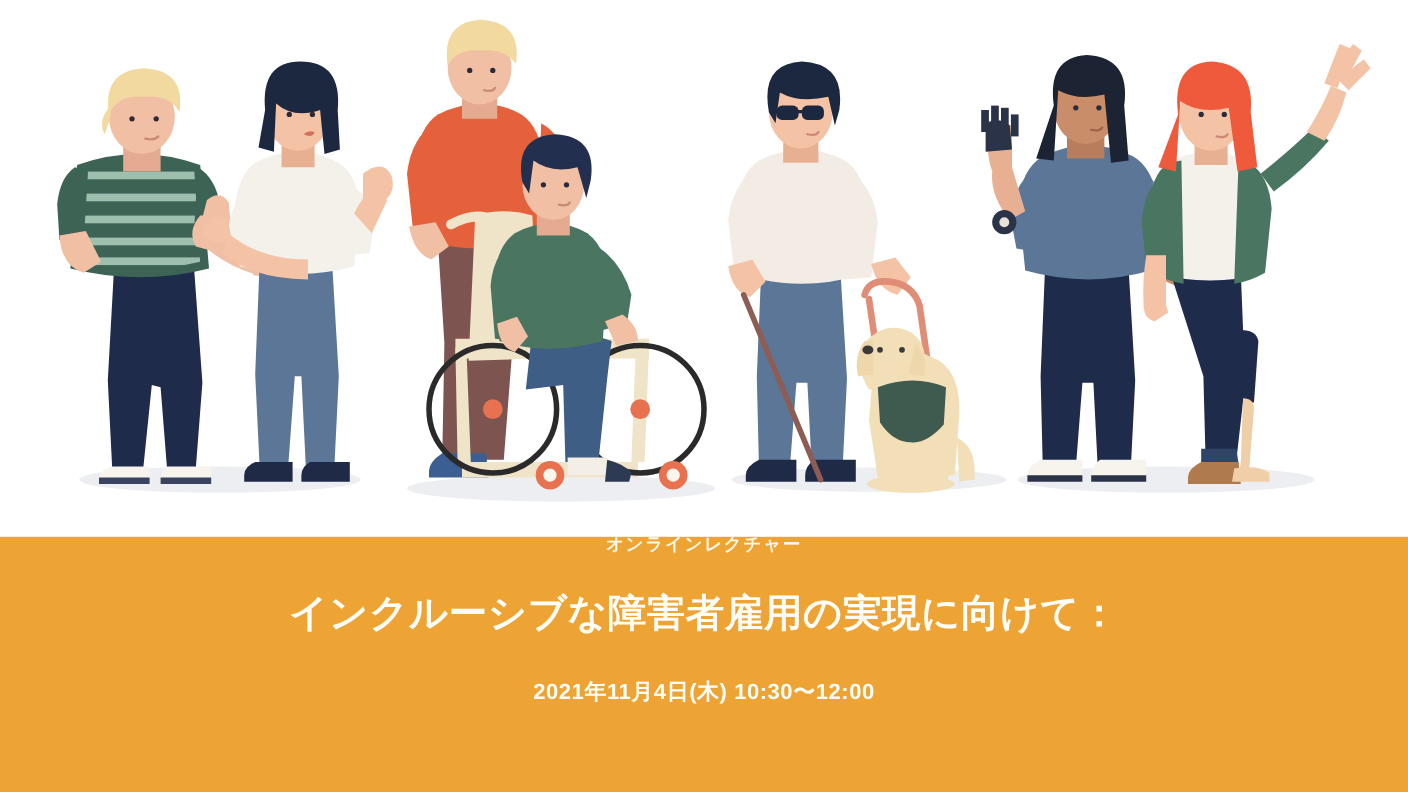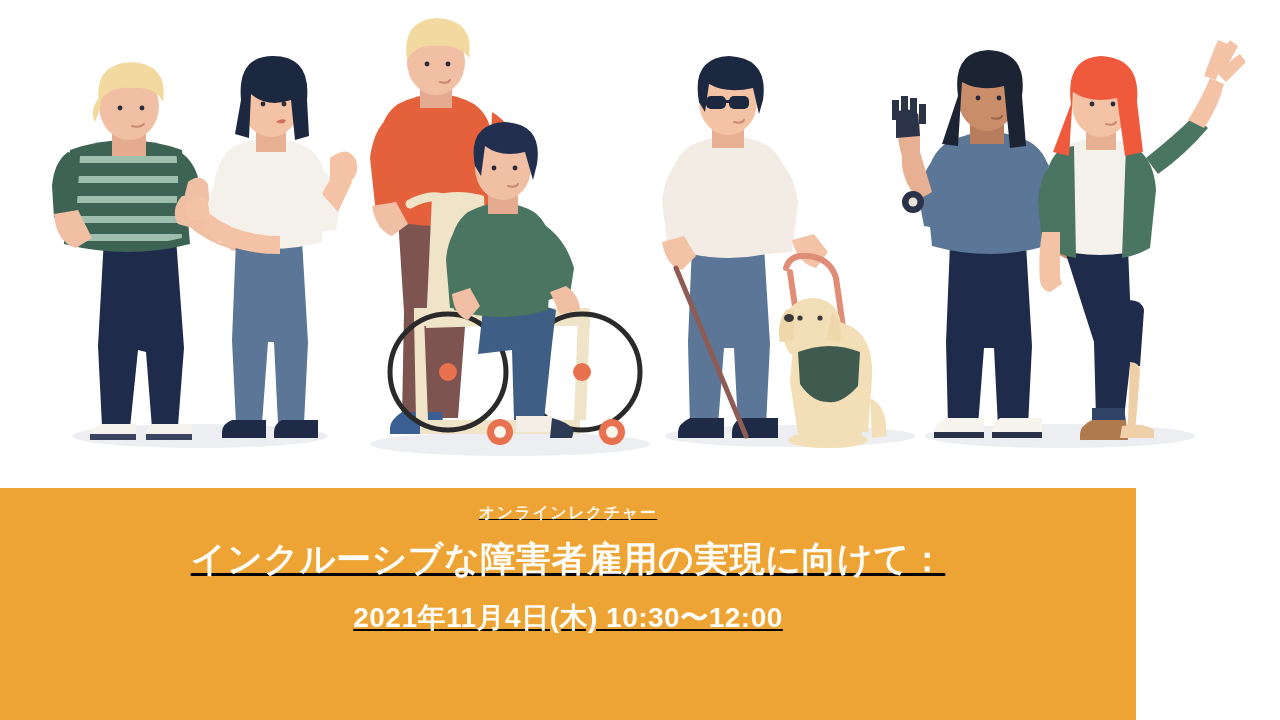--- a/index.html
+++ b/index.html
@@ -32,56 +32,54 @@
     display: block;
     width: 1280px;
     height: 488px;
   }
 
   
   .caption-band {
     position: absolute;
     left: 0;
     top: 488px;
-    width: 1136px;
+    width: 1280px;
     height: 232px;
     background: #eda434;
     display: flex;
     flex-direction: column;
     align-items: center;
     justify-content: flex-start;
     box-sizing: border-box;
-    padding-top: 17px;
-    text-decoration: underline;
   }
   .eyebrow {
     color: #fdf6ea;
     font-size: 16px;
     font-weight: 700;
     letter-spacing: 1.5px;
     line-height: 1;
     margin: 0 0 14px 0;
     white-space: nowrap;
   }
   .title {
     color: #fffdf8;
     font-size: 35px;
     font-weight: 700;
     line-height: 1.38;
-    margin: 0;
+    margin: 16px;
     text-align: center;
     letter-spacing: 0.5px;
     white-space: nowrap;
   }
   .title .line {
     display: block;
   }
   .datetime {
     color: #fffdf8;
-    font-size: 28px;
+    font-size: 20px;
     font-weight: 700;
     letter-spacing: 0.5px;
     line-height: 1;
     margin: 21px 0 0 0;
     white-space: nowrap;
   }
 </style>
 </head>
 <body>
 

